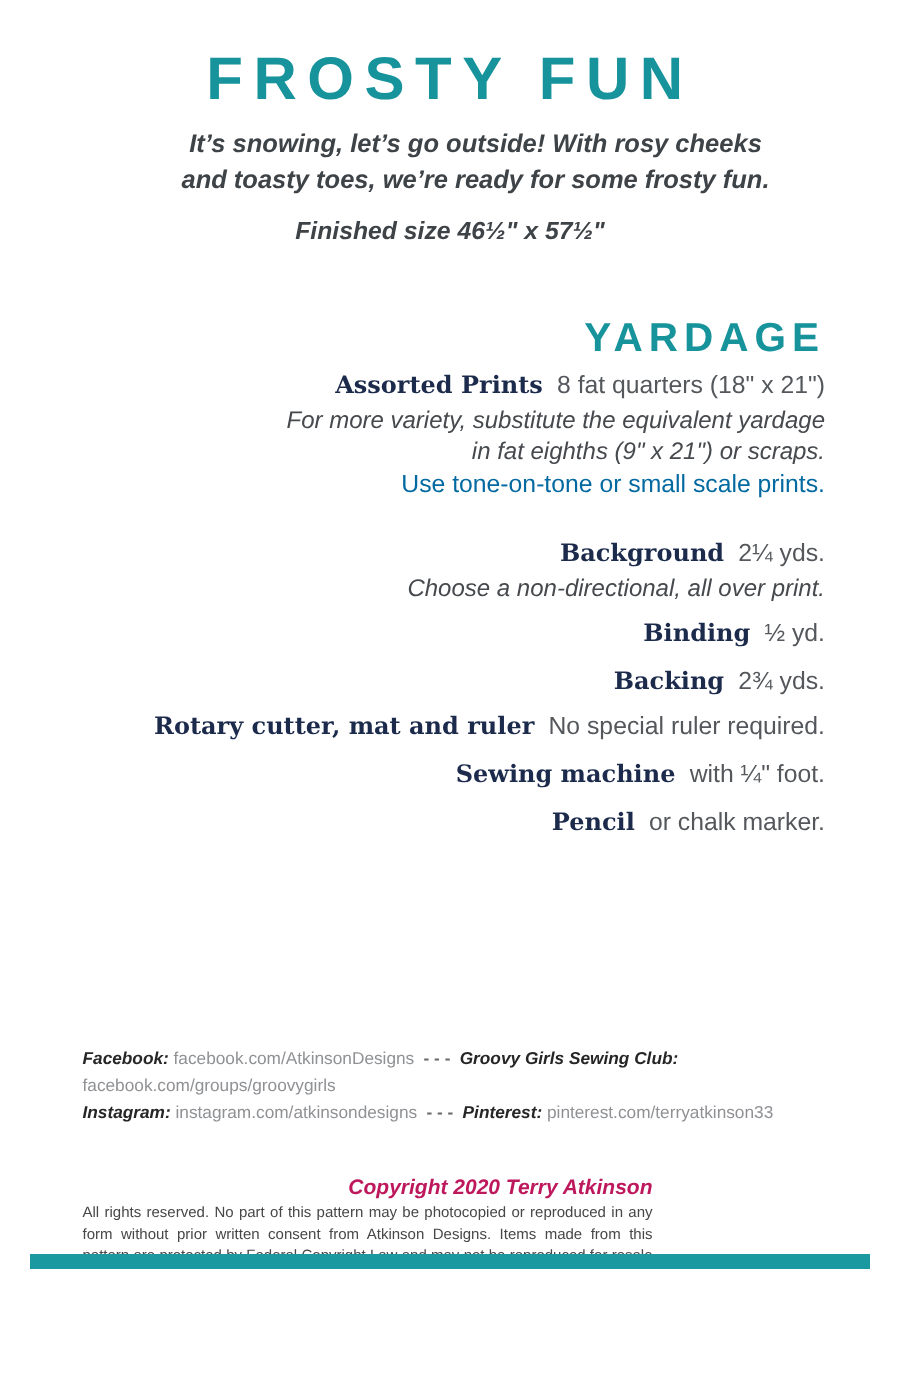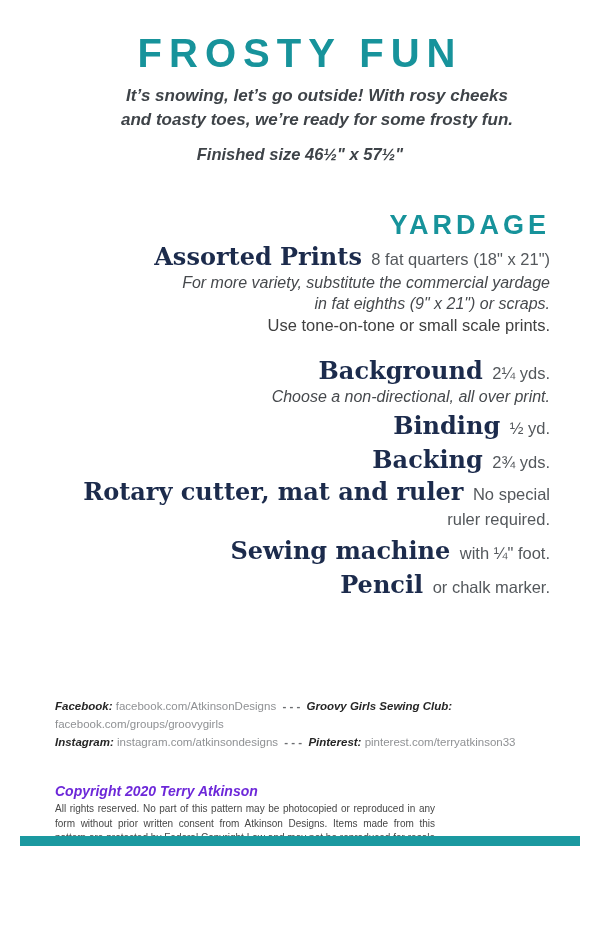--- a/index.html
+++ b/index.html
@@ -49,38 +49,38 @@
     color:#17939B;
   }
   .heading-yardage { margin-top:46px; }
   .heading-tools   { margin-top:30px; }
   .entry { margin-top:5px; line-height:24px; }
   .entry-tight { margin-top:7px; }
   .entry-gap { margin-top:24px; }
   .term {
     font-family:"DejaVu Serif", serif;
     font-weight:bold;
-    font-size:24px;
+    font-size:16px;
     color:#1C2B4C;
   }
   .detail {
     font-size:16.5px;
     color:#54585C;
     margin-left:5px;
   }
   .note-italic {
     font-style:italic;
     font-size:16px;
     line-height:21px;
     color:#46494D;
   }
   .note-plain {
     font-size:16.5px;
     line-height:20px;
-    color:#404040;
+    color:#0369a1;
     margin-top:1px;
   }
   
   .social {
     position:absolute;
     top:697px; left:55px; right:30px;
     font-size:11.5px;
     line-height:18px;
     color:#8F9194;
   }
@@ -89,25 +89,25 @@
     font-style:italic;
     color:#262626;
   }
   .social-sep { color:#6b6d70; font-weight:bold; margin:0 3px; }
   .copyright {
     position:absolute;
     top:783px; left:55px;
     width:380px;
   }
   .copyright-title {
-    text-align:left;
+    text-align:right;
     font-weight:bold;
     font-style:italic;
     font-size:14px;
-    color:#6d28d9;
+    color:#be185d;
   }
   .copyright-body {
     margin-top:3px;
     font-size:10px;
     line-height:14.5px;
     text-align:justify;
     color:#474747;
   }
   .accent-bar {
     position:absolute;
@@ -128,21 +128,21 @@
   </div>
   <div class="finished-size">Finished size 46½" x 57½"</div>
 
   <div class="content">
 
     <div class="section-heading heading-yardage">YARDAGE</div>
 
     <div class="entry">
       <span class="term">Assorted Prints</span>
       <span class="detail">8 fat quarters (18" x 21")</span>
-      <div class="note-italic">For more variety, substitute the commercial yardage</div>
+      <div class="note-italic">For more variety, substitute the equivalent yardage</div>
       <div class="note-italic">in fat eighths (9" x 21") or scraps.</div>
       <div class="note-plain">Use tone-on-tone or small scale prints.</div>
     </div>
 
     <div class="entry entry-gap">
       <span class="term">Background</span>
       <span class="detail">2¼ yds.</span>
       <div class="note-italic">Choose a non-directional, all over print.</div>
     </div>
 

